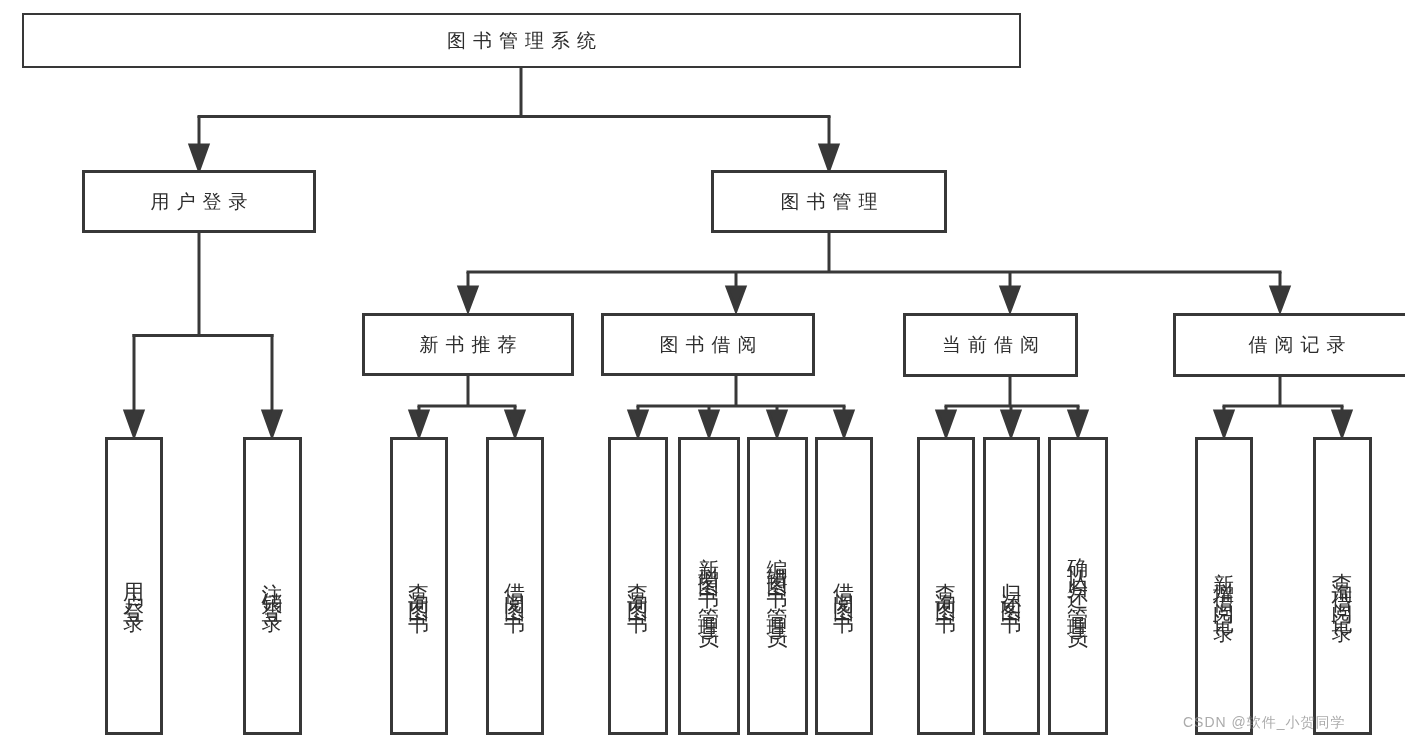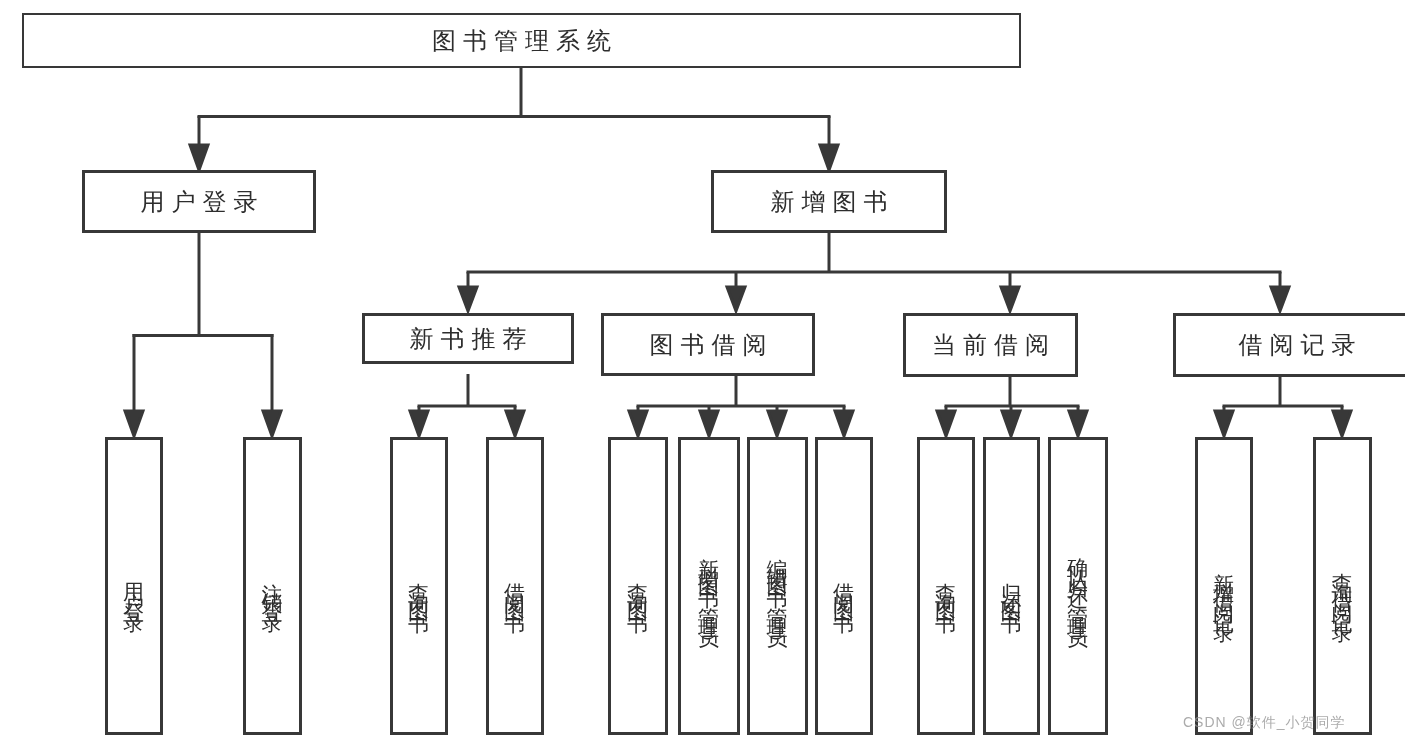--- a/index.html
+++ b/index.html
@@ -30,21 +30,21 @@
     display: flex;
     align-items: center;
     justify-content: center;
     z-index: 2;
     color: #2d2d2d;
   }
   .node.root {
     border-width: 2px;
   }
   .hbox {
-    font-size: 24px;
+    font-size: 19px;
     letter-spacing: 7px;
     text-indent: 7px;
     white-space: nowrap;
   }
   .vbox .vtext {
     writing-mode: vertical-rl;
     text-orientation: mixed;
     font-size: 21px;
     letter-spacing: 10px;
     line-height: 1;
@@ -140,23 +140,23 @@
         <polygon points="1215,411 1233,411 1224,436"></polygon>
         <line x1="1342" y1="406" x2="1342" y2="414"></line>
         <polygon points="1333,411 1351,411 1342,436"></polygon>
       </g>
     </g>
   </svg>
 
   <div class="node root hbox" style="left:22px; top:13px; width:999px; height:55px;">图书管理系统</div>
 
   <div class="node hbox" style="left:82px; top:170px; width:234px; height:63px;">用户登录</div>
-  <div class="node hbox" style="left:711px; top:170px; width:236px; height:63px;">新增图书</div>
-
-  <div class="node hbox" style="left:362px; top:313px; width:212px; height:51px;">新书推荐</div>
+  <div class="node hbox" style="left:711px; top:170px; width:236px; height:63px;">图书管理</div>
+
+  <div class="node hbox" style="left:362px; top:313px; width:212px; height:63px;">新书推荐</div>
   <div class="node hbox" style="left:601px; top:313px; width:214px; height:63px;">图书借阅</div>
   <div class="node hbox" style="left:903px; top:313px; width:175px; height:64px;">当前借阅</div>
   <div class="node hbox" style="left:1173px; top:313px; width:248px; height:64px;">借阅记录</div>
 
   <div class="node vbox" style="left:105px; top:437px; width:58px; height:298px;">
     <span class="vtext">用户登录</span>
   </div>
   <div class="node vbox" style="left:243px; top:437px; width:59px; height:298px;">
     <span class="vtext">注销登录</span>
   </div>

